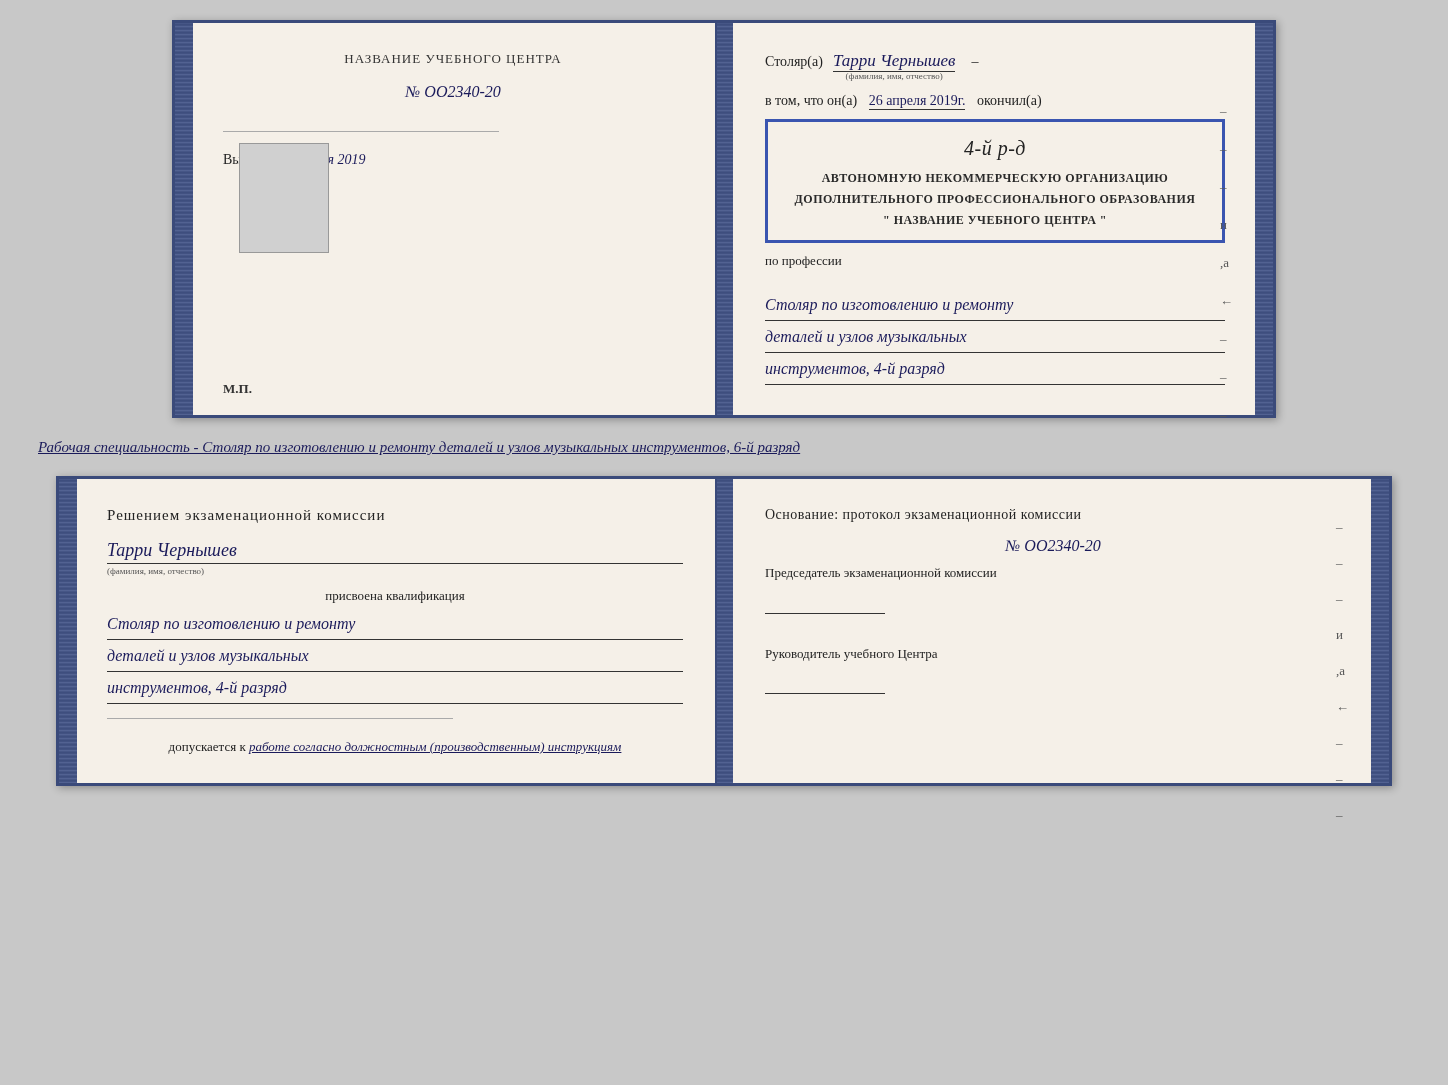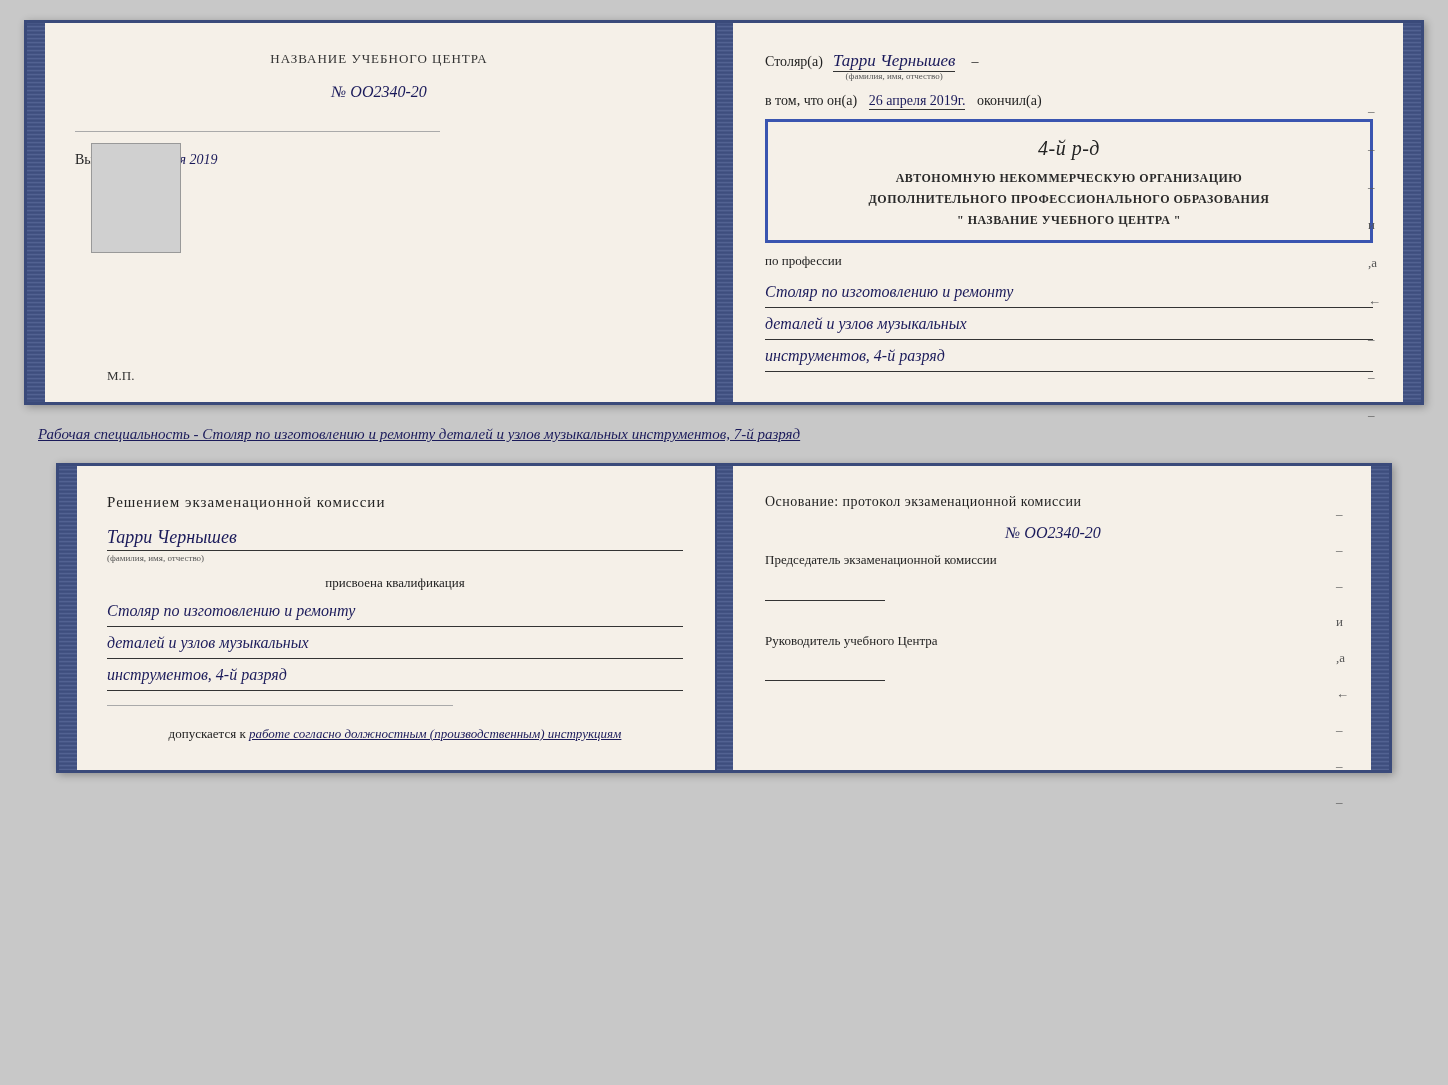--- a/index.html
+++ b/index.html
@@ -10,21 +10,21 @@
       min-height: 1085px;
       display: flex;
       flex-direction: column;
       align-items: center;
       padding: 20px;
       gap: 18px;
     }
 
     .document-row {
       display: flex;
-      width: 1400px;
+      width: 1104px;
       background: #f5f0e8;
       border: 3px solid #3a4a7a;
       box-shadow: 2px 2px 8px rgba(0,0,0,0.3);
       position: relative;
     }
 
     .page-left, .page-right {
       flex: 1;
       padding: 28px 32px;
       position: relative;
@@ -107,23 +107,24 @@
 
     .vydano-line {
       margin-top: 20px;
       font-size: 14px;
       color: #222;
     }
 
     .mp-label {
       position: absolute;
       bottom: 18px;
-      left: 64px;
+      left: 32px;
       font-size: 13px;
       color: #333;
+      font-weight: bold;
     }
 
     
     .poluchil-line {
       font-size: 14px;
       color: #222;
       margin-bottom: 6px;
       display: flex;
       align-items: baseline;
       gap: 4px;
@@ -184,21 +185,21 @@
       font-size: 12px;
       text-transform: uppercase;
       letter-spacing: 0.5px;
       margin-top: 28px;
     }
 
     .po-professii {
       font-size: 13px;
       color: #222;
       margin-top: 10px;
-      margin-bottom: 9px;
+      margin-bottom: 22px;
     }
 
     .profession-text {
       font-family: 'Georgia', serif;
       font-style: italic;
       font-size: 16px;
       color: #1a1a5a;
       border-bottom: 1px solid #333;
       display: block;
       margin-bottom: 2px;
@@ -382,21 +383,21 @@
       <span>←</span>
       <span>–</span>
       <span>–</span>
       <span>–</span>
     </div>
   </div>
 
   <div class="spine-center"></div>
 </div>
 
-<div class="subtitle-text">Рабочая специальность - Столяр по изготовлению и ремонту деталей и узлов музыкальных инструментов, 7-й разряд</div>
+<div class="subtitle-text">Рабочая специальность - Столяр по изготовлению и ремонту деталей и узлов музыкальных инструментов, 6-й разряд</div>
 
 <div class="document-row bottom-doc">
 
   <div class="spine-center"></div>
 
   <div class="page-left">
     <div class="resheniem-title">Решением экзаменационной комиссии</div>
 
     <div style="margin-bottom: 2px;">
       <span class="name-line-bottom">Тарри Чернышев</span>

